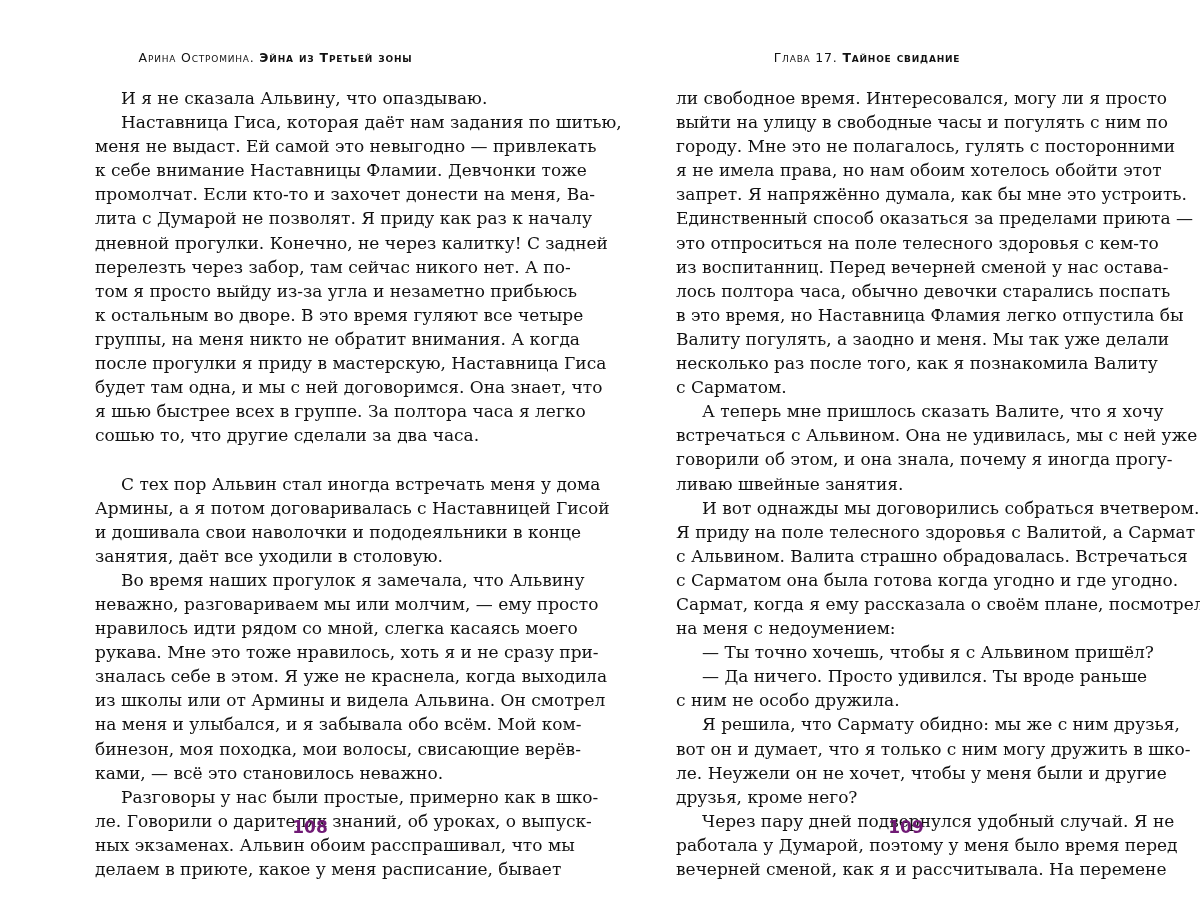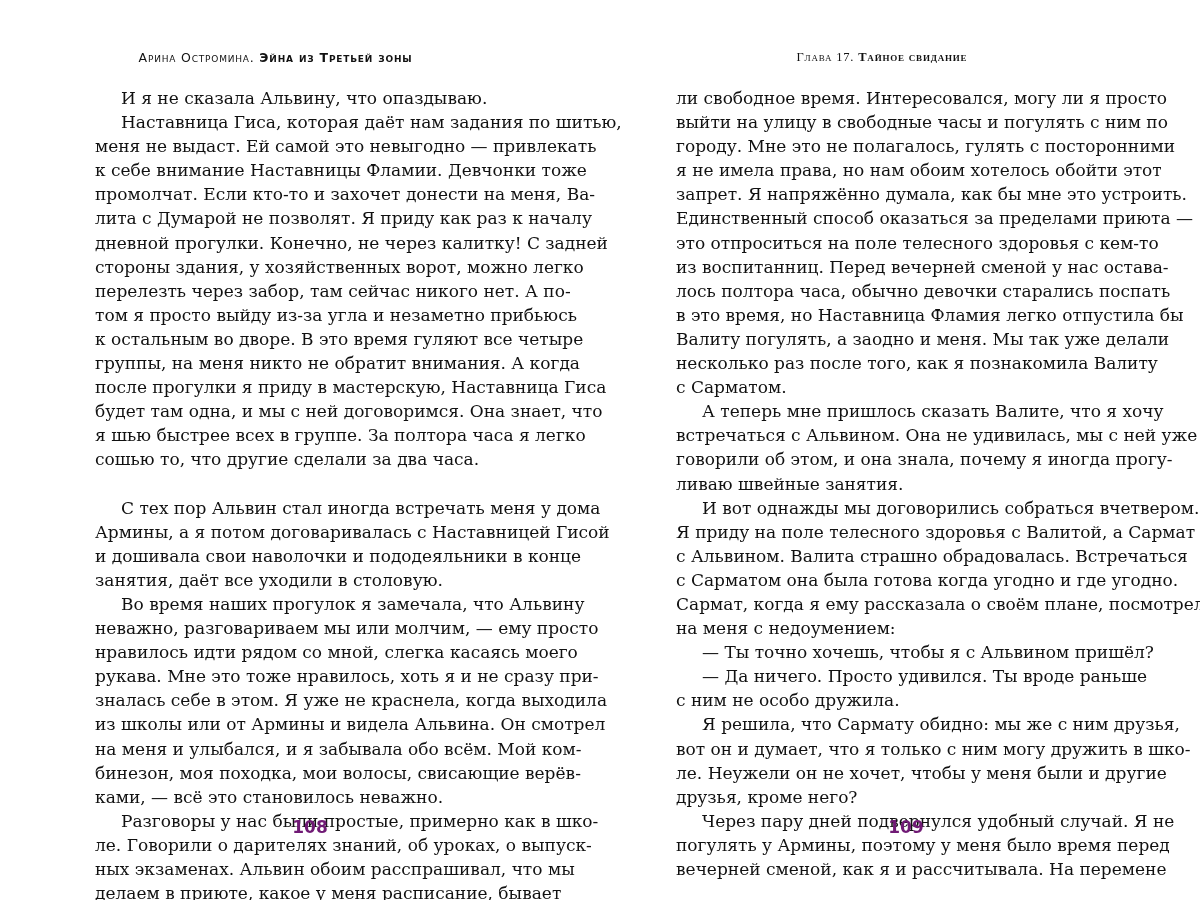--- a/index.html
+++ b/index.html
@@ -7,21 +7,21 @@
   .page { position: absolute; top: 0; height: 900px; }
   .page-left { left: 0; width: 600px; }
   .page-right { left: 600px; width: 600px; }
   .running-head {
     position: absolute; top: 50px; left: 0; width: 100%;
     text-align: center;
     font-family: "DejaVu Sans", sans-serif;
     font-size: 12.5px; letter-spacing: 0.8px; color: #111;
   }
   .page-left .running-head { left: 48px; width: 455px; }
-  .page-right .running-head { left: 57px; width: 450px; font-family: Liberation Serif, serif; }
+  .page-right .running-head { left: 42px; width: 450px; }
   .rh-normal { font-variant: small-caps; }
   .rh-bold { font-weight: bold; font-variant: small-caps; }
   .text-block {
     position: absolute; top: 86px;
     font-family: "DejaVu Serif", serif;
     font-size: 17px; line-height: 24.1px; color: #111;
   }
   .page-left .text-block { left: 95px; width: 437px; }
   .page-right .text-block { left: 676px; left: 76px; width: 437px; }
   .line {
@@ -49,21 +49,20 @@
     <span class="rh-bold">Эйна из Третьей зоны</span>
   </div>
   <div class="text-block" id="left-text">
       <span class="line indent last">И я не сказала Альвину, что опаздываю.</span>
       <span class="line indent">Наставница Гиса, которая даёт нам задания по шитью,</span>
       <span class="line">меня не выдаст. Ей самой это невыгодно — привлекать</span>
       <span class="line">к себе внимание Наставницы Фламии. Девчонки тоже</span>
       <span class="line">промолчат. Если кто-то и захочет донести на меня, Ва-</span>
       <span class="line">лита с Думарой не позволят. Я приду как раз к началу</span>
       <span class="line">дневной прогулки. Конечно, не через калитку! С задней</span>
-      <span class="line">стороны здания, у хозяйственных ворот, можно легко</span>
       <span class="line">перелезть через забор, там сейчас никого нет. А по-</span>
       <span class="line">том я просто выйду из-за угла и незаметно прибьюсь</span>
       <span class="line">к остальным во дворе. В это время гуляют все четыре</span>
       <span class="line">группы, на меня никто не обратит внимания. А когда</span>
       <span class="line">после прогулки я приду в мастерскую, Наставница Гиса</span>
       <span class="line">будет там одна, и мы с ней договоримся. Она знает, что</span>
       <span class="line">я шью быстрее всех в группе. За полтора часа я легко</span>
       <span class="line last">сошью то, что другие сделали за два часа.</span>
       <span class="line blank"></span>
       <span class="line indent">С тех пор Альвин стал иногда встречать меня у дома</span>
@@ -117,17 +116,17 @@
       <span class="line">Сармат, когда я ему рассказала о своём плане, посмотрел</span>
       <span class="line last">на меня с недоумением:</span>
       <span class="line indent last">— Ты точно хочешь, чтобы я с Альвином пришёл?</span>
       <span class="line indent">— Да ничего. Просто удивился. Ты вроде раньше</span>
       <span class="line last">с ним не особо дружила.</span>
       <span class="line indent">Я решила, что Сармату обидно: мы же с ним друзья,</span>
       <span class="line">вот он и думает, что я только с ним могу дружить в шко-</span>
       <span class="line">ле. Неужели он не хочет, чтобы у меня были и другие</span>
       <span class="line last">друзья, кроме него?</span>
       <span class="line indent">Через пару дней подвернулся удобный случай. Я не</span>
-      <span class="line">погулять у Армины, поэтому у меня было время перед</span>
+      <span class="line">работала у Думарой, поэтому у меня было время перед</span>
       <span class="line">вечерней сменой, как я и рассчитывала. На перемене</span>
     </div>
   <div class="folio">109</div>
 </div>
 
 </body></html>

